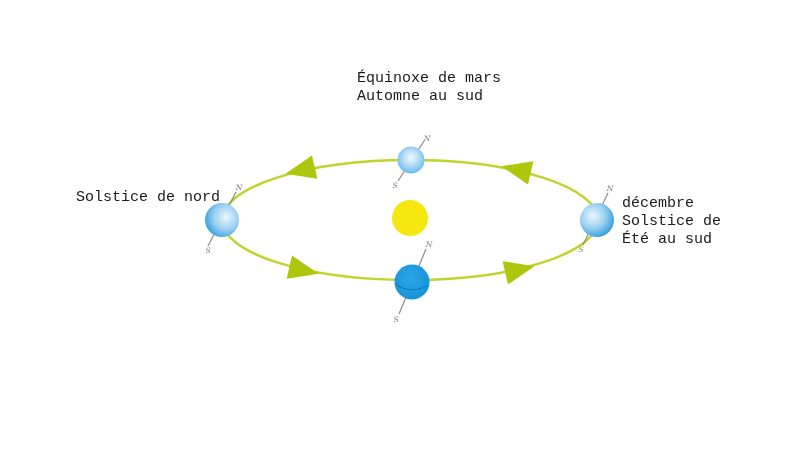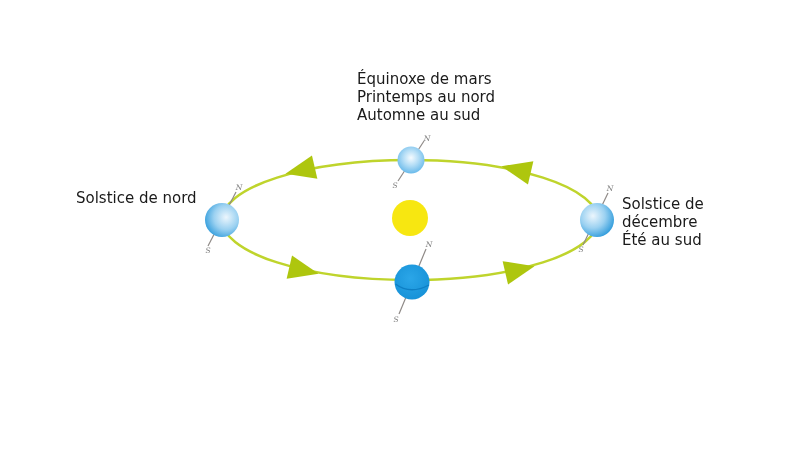--- a/index.html
+++ b/index.html
@@ -12,20 +12,21 @@
     font-family: "DejaVu Sans", "Liberation Sans", sans-serif;
   }
   .stage svg { position: absolute; left: 0; top: 0; }
   .label {
     position: absolute;
     font-size: 15px;
     line-height: 18px;
     color: #1a1a1a;
     white-space: nowrap;
     text-align: left;
+    font-family: Liberation Mono, monospace;
   }
   .label-march     { left: 357px; top: 70px;  }
   .label-june      { left: 76px;  top: 189px; }
   .label-december  { left: 622px; top: 195px; }
   .label-september { left: 348px; top: 326px; }
   .ns-label {
     font-family: "DejaVu Serif", "Liberation Serif", serif;
     font-style: italic;
     font-size: 7.5px;
     fill: #7d7d7d;
@@ -93,28 +94,27 @@
       <line x1="426" y1="249" x2="399" y2="314" stroke-width="1.2" stroke="#8f8a87"></line>
       <circle cx="412" cy="282" r="17.5" fill="url(#gBottom)"></circle>
       <path d="M 395.5,284 Q 410,295 429,285" fill="none" stroke="#0e7fc4" stroke-width="1.4"></path>
       <text class="ns-label" x="429" y="245" text-anchor="middle" dominant-baseline="middle">N</text>
       <text class="ns-label" x="396" y="320" text-anchor="middle" dominant-baseline="middle">S</text>
     </g>
   </svg>
 
   <div class="label label-march">
     <div>Équinoxe de mars</div>
-    <div>Printemps au nord</div>
     <div>Automne au sud</div>
   </div>
 
   <div class="label label-june">
     <div>Solstice de nord</div>
   </div>
 
   <div class="label label-december">
+    <div>décembre</div>
     <div>Solstice de</div>
-    <div>décembre</div>
     <div>Été au sud</div>
   </div>
 
 
 </div>
 
 </body></html>

